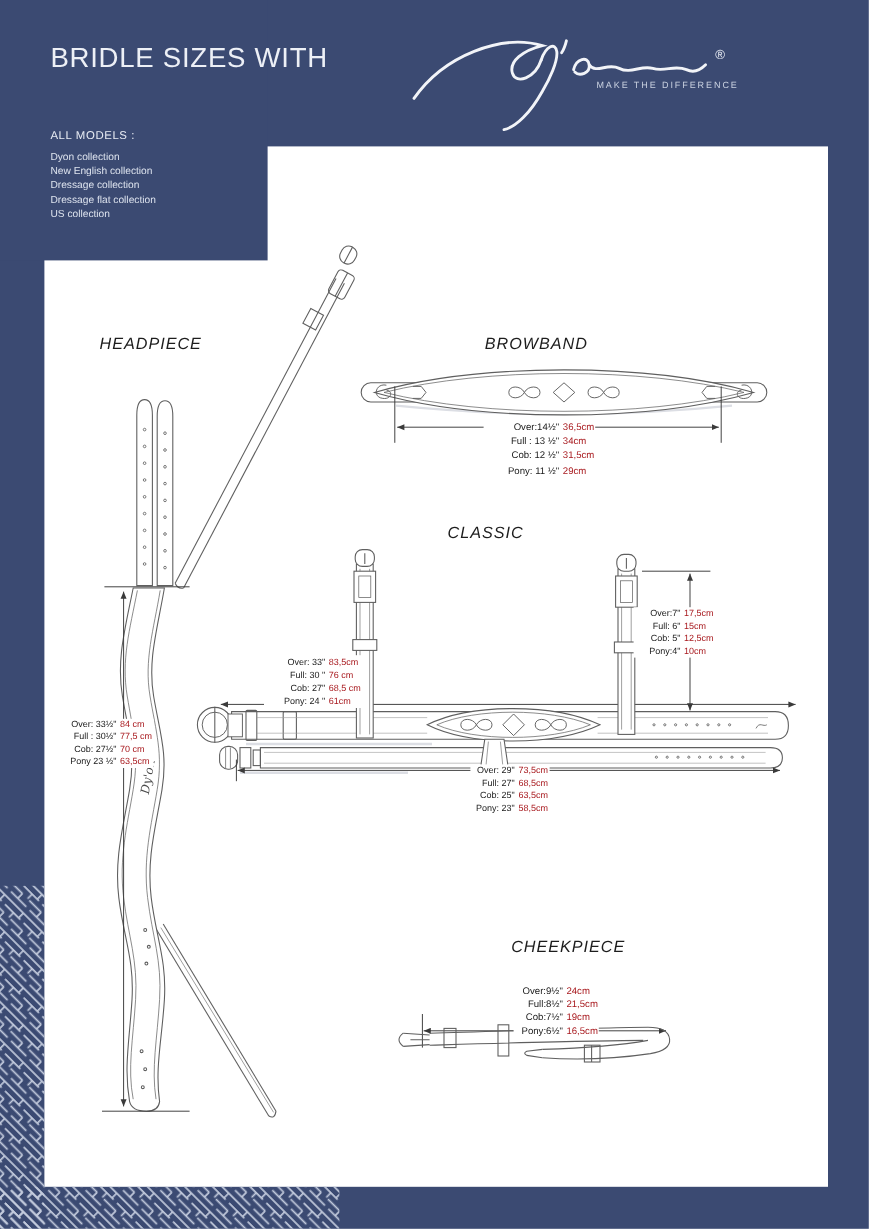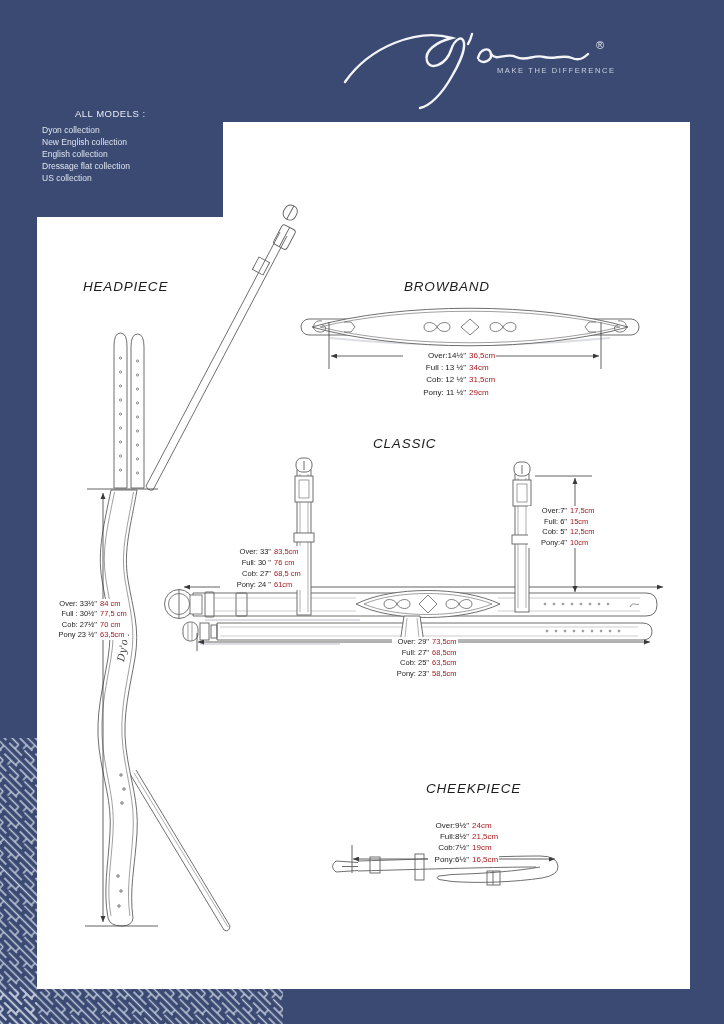--- a/index.html
+++ b/index.html
@@ -3,21 +3,21 @@
 <meta charset="utf-8">
 <style>
   html,body{margin:0;padding:0;}
   body{width:724px;height:1024px;position:relative;overflow:hidden;
        font-family:"Liberation Sans", sans-serif;background:#3b4a72;}
   .abs{position:absolute;}
   #sheet{left:37px;top:122px;width:653px;height:867px;background:#ffffff;}
   #models-box{left:0;top:0;width:223px;height:217px;background:#3b4a72;}
   #title{left:42px;top:33px;color:#edf0f6;font-size:23px;line-height:30px;
          font-weight:400;letter-spacing:0.6px;}
-  #models-heading{left:42px;top:108px;color:#e7ebf3;font-size:9.5px;letter-spacing:0.5px;margin-left:33px;}
+  #models-heading{left:42px;top:108px;color:#e7ebf3;font-size:9.5px;letter-spacing:0.5px;}
   #models-list{left:42px;top:124px;color:#dde3ee;font-size:8.5px;line-height:12px;}
   .section-title{position:absolute;color:#1d1d1d;font-size:13.5px;letter-spacing:0.8px;font-style:italic;}
   
   .mblock{position:absolute;background:#ffffff;white-space:nowrap;color:#1b1b1b;padding:0 1px;}
   .mrow{display:flex;}
   .ml{display:inline-block;text-align:right;}
   .mc{color:#a8191e;margin-left:3px;}
   #m-headpiece{left:50px;top:599px;font-size:7.5px;line-height:10.3px;}
   #m-headpiece .ml{width:46px;}
   #m-browband{left:403px;top:350px;font-size:8px;line-height:12.2px;}
@@ -49,39 +49,40 @@
         <path d="M0,19 H6 M10,19 H22"></path>
         <path d="M8,2.5 V8 M18,13.5 V19 M2,8 V13.5"></path>
       </g>
     </pattern>
   </defs>
   <rect x="0" y="0" width="37" height="286" fill="url(#fret)"></rect>
   <rect x="0" y="251" width="283" height="35" fill="url(#fret)"></rect>
 </svg>
 
 <div id="title" class="abs">
+  <div>BRIDLE SIZES WITH</div>
 </div>
 
 <svg class="abs" style="left:330px;top:18px" width="300" height="92" viewBox="0 0 300 92">
   <g stroke="#f2f4f8" stroke-width="2.4" fill="none" stroke-linecap="round">
     <path d="M15,64 C40,28 88,10 122,20 C106,24 94,33 97,43 C100,53 116,47 121,32"></path>
     <path d="M121,32 C125,20 133,17 134,25 C135,33 128,48 122,58 C112,76 100,88 90,90"></path>
     <path d="M142,16 C141,20 140,23 138,26"></path>
     <path d="M148,40 C150,31 160,28 161,36 C162,43 153,46 149,42"></path>
     <path d="M161,36 C167,44 176,34 186,39 C196,44 204,36 214,39 C224,42 232,36 242,40 C248,43 254,40 258,36"></path>
   </g>
   <text x="266" y="31" font-size="11" fill="#e8ecf4">®</text>
   <text x="167" y="55" font-size="7.5" letter-spacing="1.6" fill="#c9d1e0">MAKE THE DIFFERENCE</text>
 </svg>
 
 <div id="models-heading" class="abs">ALL MODELS :</div>
 <div id="models-list" class="abs">
   <div>Dyon collection</div>
   <div>New English collection</div>
-  <div>English collection</div>
+  <div>Dressage collection</div>
   <div>Dressage flat collection</div>
   <div>US collection</div>
 </div>
 
 <svg class="abs" style="left:0;top:0" width="724" height="1024" viewBox="0 0 724 1024">
   <defs>
     <marker id="ae" markerUnits="userSpaceOnUse" markerWidth="7" markerHeight="6" refX="6" refY="2.5" orient="auto">
       <path d="M0,0 L6,2.5 L0,5 Z" fill="#3a3a3a"></path>
     </marker>
     <marker id="as" markerUnits="userSpaceOnUse" markerWidth="7" markerHeight="6" refX="0" refY="2.5" orient="auto">

